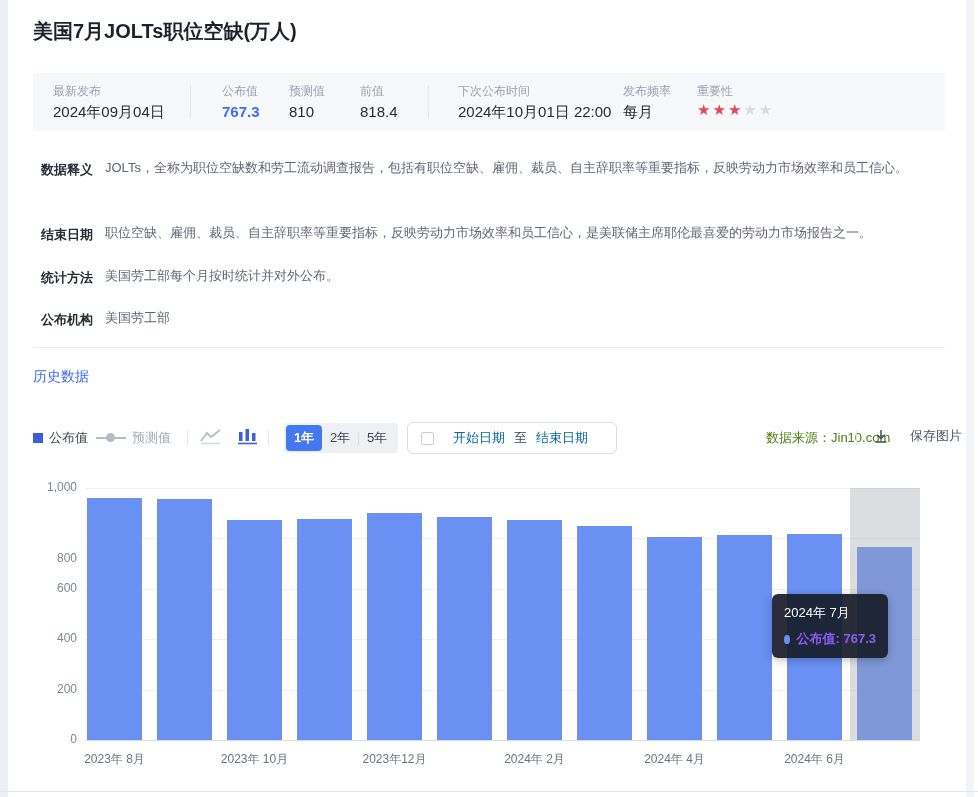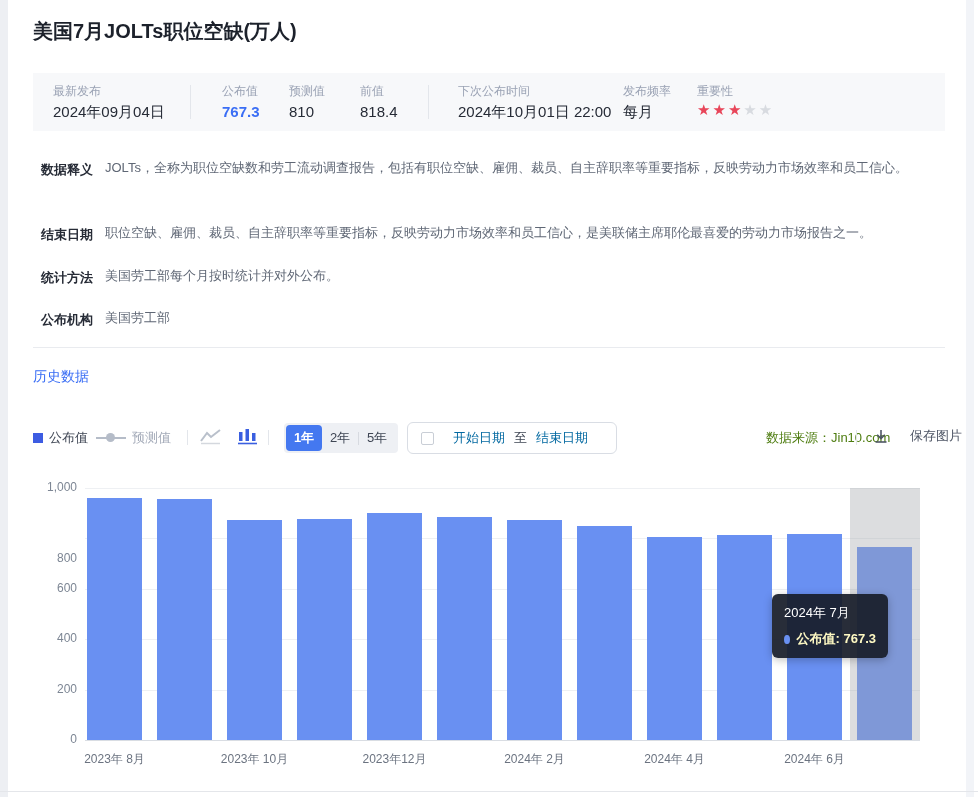--- a/index.html
+++ b/index.html
@@ -69,21 +69,21 @@
   .plot { left:85px; top:488px; width:835px; height:252px; }
   .bar { position:absolute; bottom:0; }
   .hover-band { position:absolute; top:0; height:252px; background:rgba(162,166,172,0.38); }
   .x-label { position:absolute; top:751px; width:140px; text-align:center; font-size:12px; color:#6b7380; white-space:nowrap; }
 
   
   .tooltip { left:772px; top:594px; width:116px; background:rgba(24,29,42,0.93); border-radius:6px; padding:10px 12px; z-index:5; box-shadow:0 2px 8px rgba(0,0,0,0.25); }
   .tooltip-title { font-size:13px; color:#ffffff; }
   .tooltip-row { margin-top:8px; display:flex; align-items:center; gap:7px; }
   .tooltip-dot { width:9px; height:9px; border-radius:50%; background:#6990f2; }
-  .tooltip-line { font-size:13px; color:#fef9c3; font-weight:bold; white-space:nowrap; }
+  .tooltip-line { font-size:13px; color:#8b5cf6; font-weight:bold; white-space:nowrap; }
 </style>
 </head>
 <body>
 
 <div class="abs edge-left"></div>
 <div class="abs edge-right"></div>
 <div class="abs edge-rightwhite"></div>
 <div class="abs bottom-line"></div>
 
 <h1 class="abs page-title">美国7月JOLTs职位空缺(万人)</h1>

